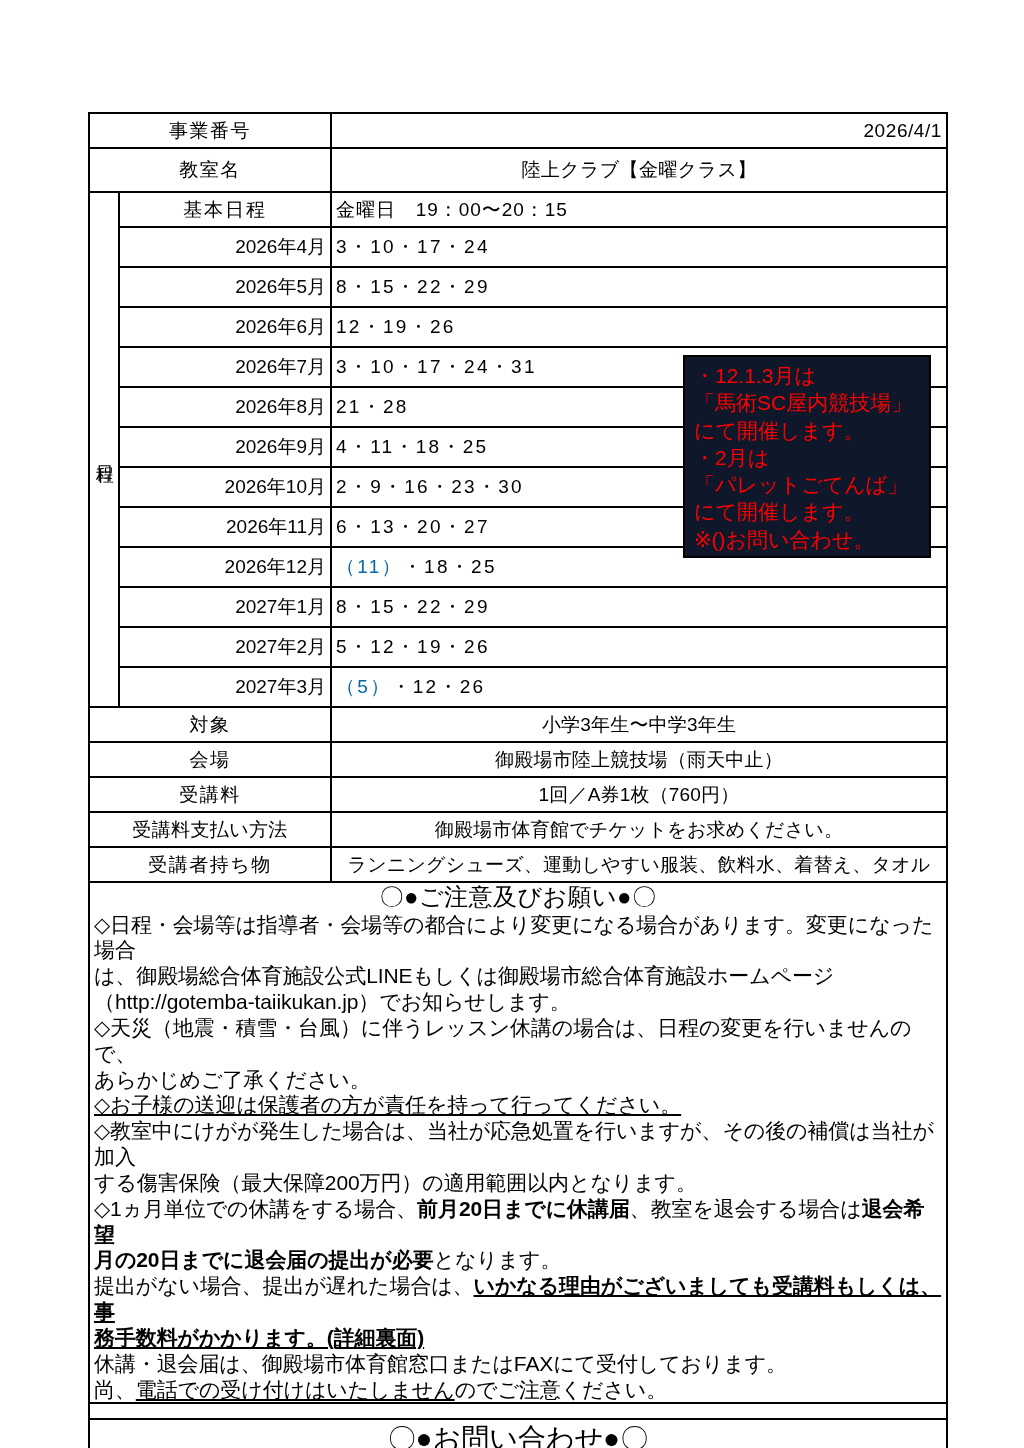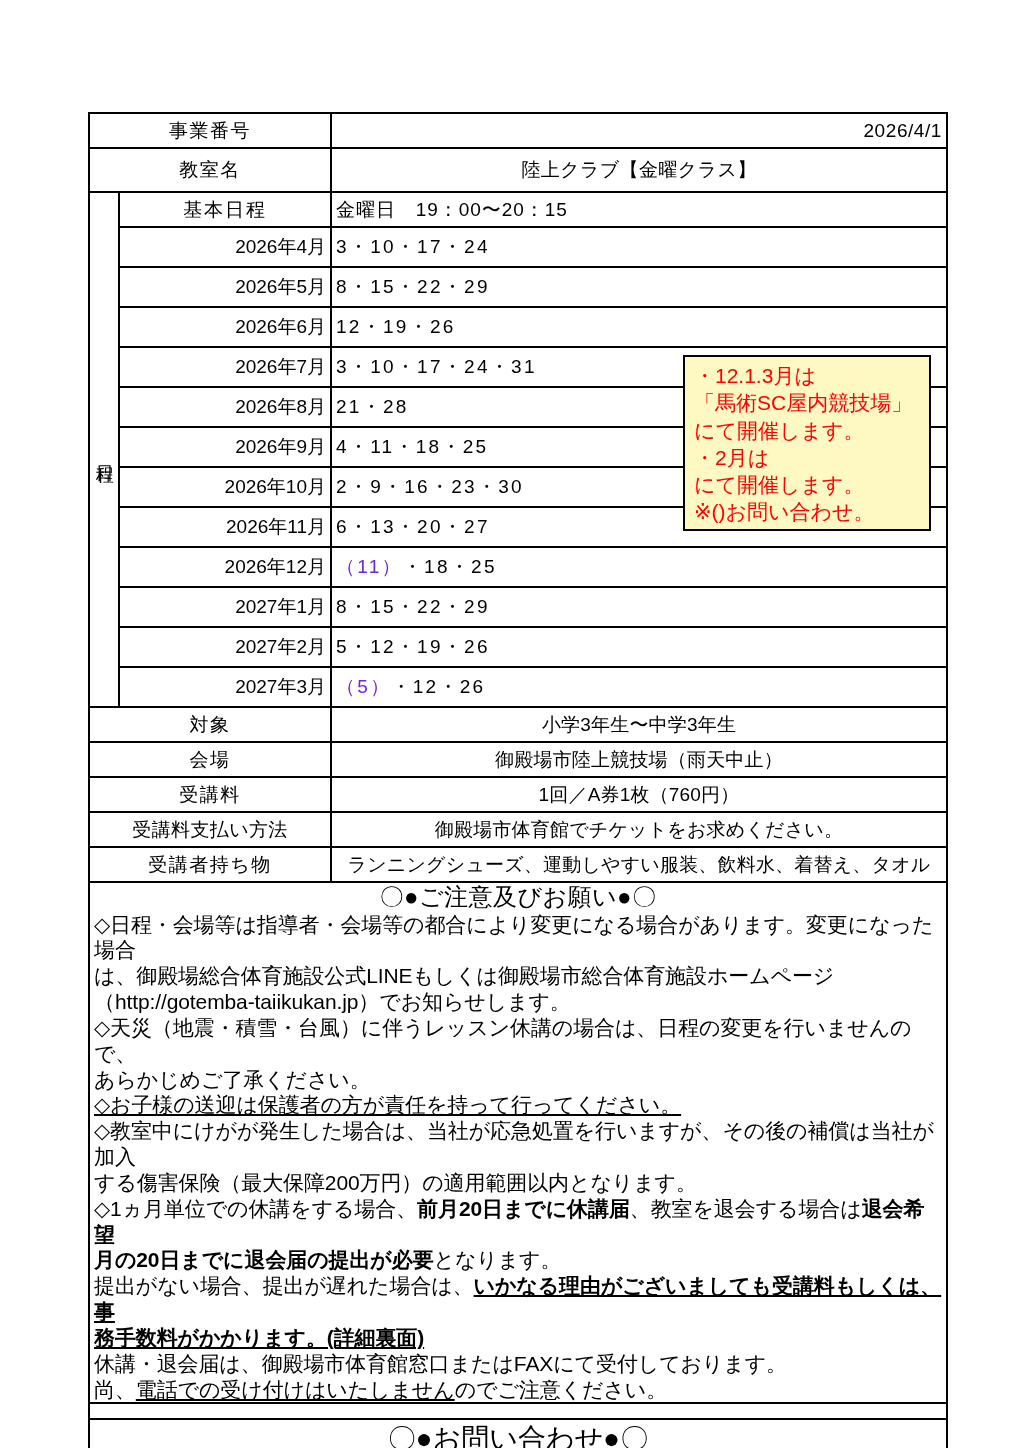--- a/index.html
+++ b/index.html
@@ -104,30 +104,30 @@
     padding: 0;
   }
   .vert-text {
     writing-mode: vertical-rl;
     text-orientation: upright;
     font-size: 18px;
     letter-spacing: 0.12em;
     margin: 0 auto;
     display: inline-block;
   }
-  .red { color: #6d28d9; }
+  .red { color: #0369a1; }
 
   
   #callout {
     position: absolute;
     left: 595px;
     top: 243px;
     width: 248px;
     border: 2px solid #000;
-    background: #fef9c3;
+    background: #0f172a;
     padding: 5px 7px 3px 9px;
     box-sizing: border-box;
     z-index: 5;
   }
   #callout div {
     color: #ff0000;
     font-size: 21px;
     line-height: 1.3;
     white-space: nowrap;
     letter-spacing: 0.0em;
@@ -301,17 +301,18 @@
       </tr>
 
     </tbody>
   </table>
 
   <div id="callout">
     <div>・12.1.3月は</div>
     <div>「馬術SC屋内競技場」</div>
     <div>にて開催します。</div>
     <div>・2月は</div>
+    <div>「パレットごてんば」</div>
     <div>にて開催します。</div>
     <div>※()お問い合わせ。</div>
   </div>
 
 </div>
 
 </body></html>

